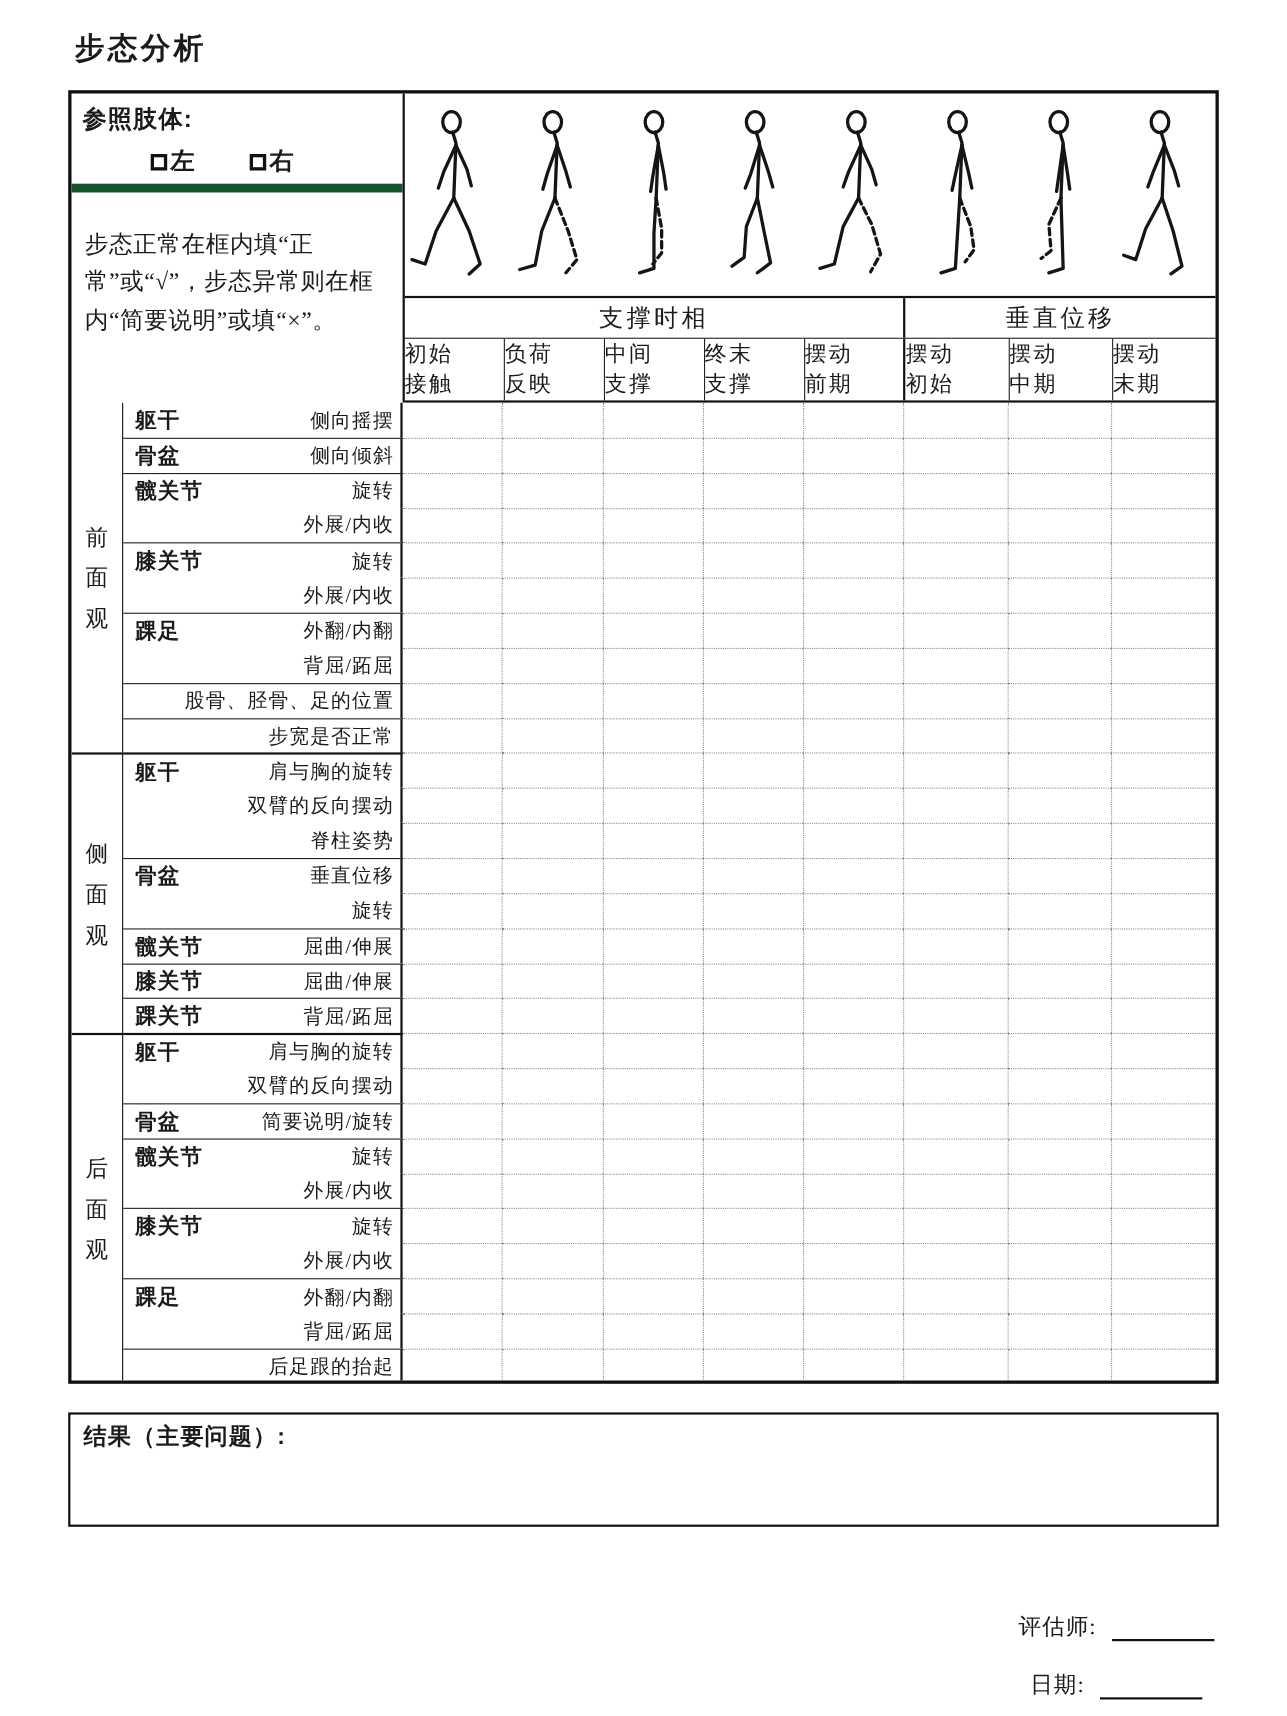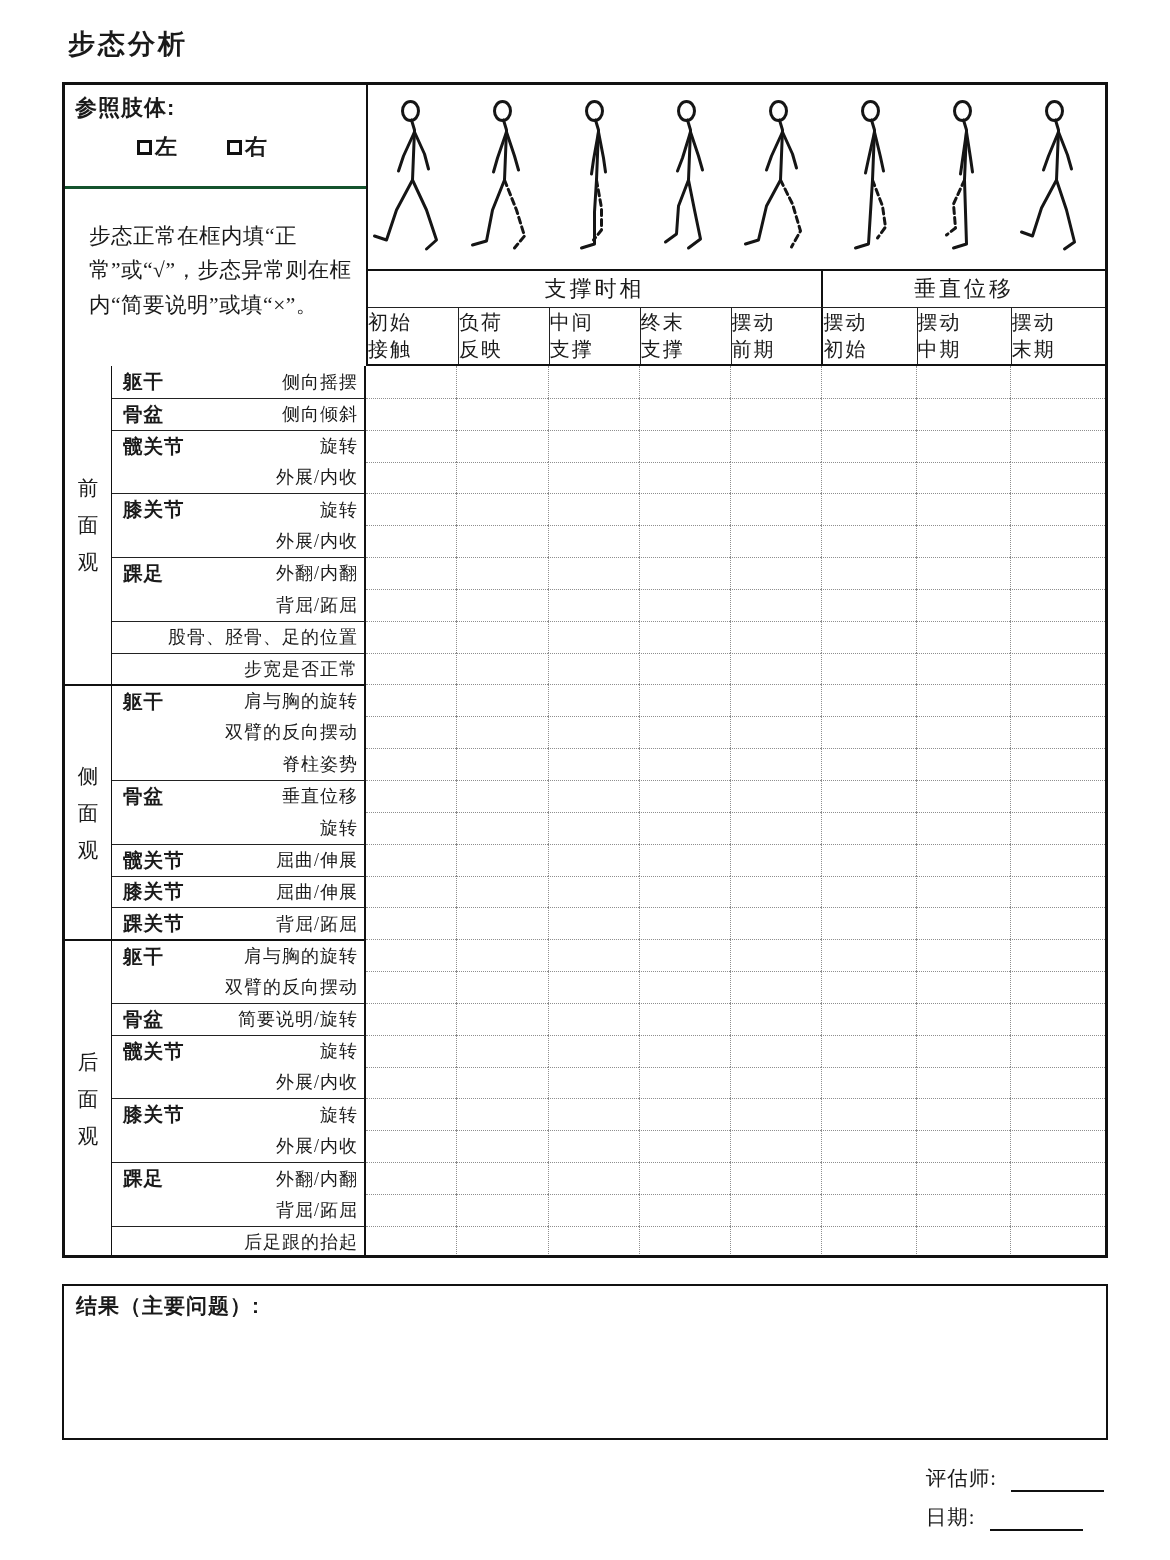--- a/index.html
+++ b/index.html
@@ -14,26 +14,26 @@
     font:bold 27px "Liberation Sans",sans-serif;letter-spacing:3px;
   }
 
   
   .form-table{
     position:absolute;left:62px;top:82px;width:1046px;height:1176px;
     border:3px solid #111;display:flex;flex-direction:column;background:#fff;
   }
   .top{display:flex;height:281px;flex:none}
   .top-left{width:303px;flex:none;border-right:2.5px solid #111;display:flex;flex-direction:column}
-  .ref-box{height:104px;border-bottom:3px solid #14532d;padding:8px 12px 0 10px}
+  .ref-box{height:90px;border-bottom:8px solid #14532d;padding:8px 12px 0 10px}
   .ref-label{font:bold 22px "Liberation Sans",sans-serif;letter-spacing:1px}
   .ref-options{display:flex;gap:50px;margin:9px 0 0 62px}
   .opt{display:flex;align-items:center;font:bold 22px "Liberation Sans",sans-serif;cursor:default}
   .cb{width:15px;height:15px;border:3px solid #111;display:inline-block;margin-right:3px}
-  .instr{flex:1;padding:30px 8px 0 24px;font-size:21.5px;line-height:1.6;letter-spacing:.5px}
+  .instr{flex:1;padding:30px 8px 0 12px;font-size:21.5px;line-height:1.6;letter-spacing:.5px}
 
   .top-right{flex:1;display:flex;flex-direction:column;min-width:0}
   .figures{height:186px;border-bottom:2px solid #111;flex:none}
   .figures svg{display:block;width:100%;height:100%}
   .phase-row{height:37px;flex:none;display:flex;border-bottom:1.5px solid #222;font-size:22px;letter-spacing:3px}
   .phase{display:flex;align-items:center;justify-content:center}
   .phase-stance{flex:458}
   .phase-swing{flex:285;border-left:2.5px solid #111}
   .colhead-row{height:58px;flex:none;display:flex;border-bottom:2px solid #111}
   .colhead{flex:916;display:flex;flex-direction:column;align-items:flex-start;justify-content:center;
@@ -57,27 +57,27 @@
   .row + .row.group-start .label-cell{border-top:1.5px solid #222}
   .section + .section .row:first-child .label-cell{border-top:2px solid #111}
   .gcell{flex:916;min-width:0}
   .gcell.swing{flex:950}
   .gcell + .gcell{border-left:1px dotted #8e8e8e}
   .row + .row .gcell{border-top:1px dotted #8e8e8e}
   .section + .section .row:first-child .gcell{border-top:1px dotted #8e8e8e}
 
   
   .result-box{
-    position:absolute;left:62px;top:1284px;width:1046px;height:156px;
+    position:absolute;left:62px;top:1284px;width:1046px;height:104px;
     border:2px solid #111;padding:6px 12px;
   }
   .result-label{font:bold 21px "Liberation Sans",sans-serif;letter-spacing:1px}
 
   
-  .footer{position:absolute;right:66px;top:1464px;display:flex;flex-direction:column;align-items:flex-start;gap:11px;font-size:20.5px}
+  .footer{position:absolute;right:66px;top:1464px;display:flex;flex-direction:column;align-items:center;gap:25px;font-size:20.5px}
   .sig-row{display:flex;align-items:flex-end}
   .sig-label{letter-spacing:1px}
   .uline{display:inline-block;width:93px;height:22px;border-bottom:2px solid #111;margin-left:14px}
 </style>
 </head>
 <body>
 
 <div class="page-title">步态分析</div>
 
 <div class="form-table">

